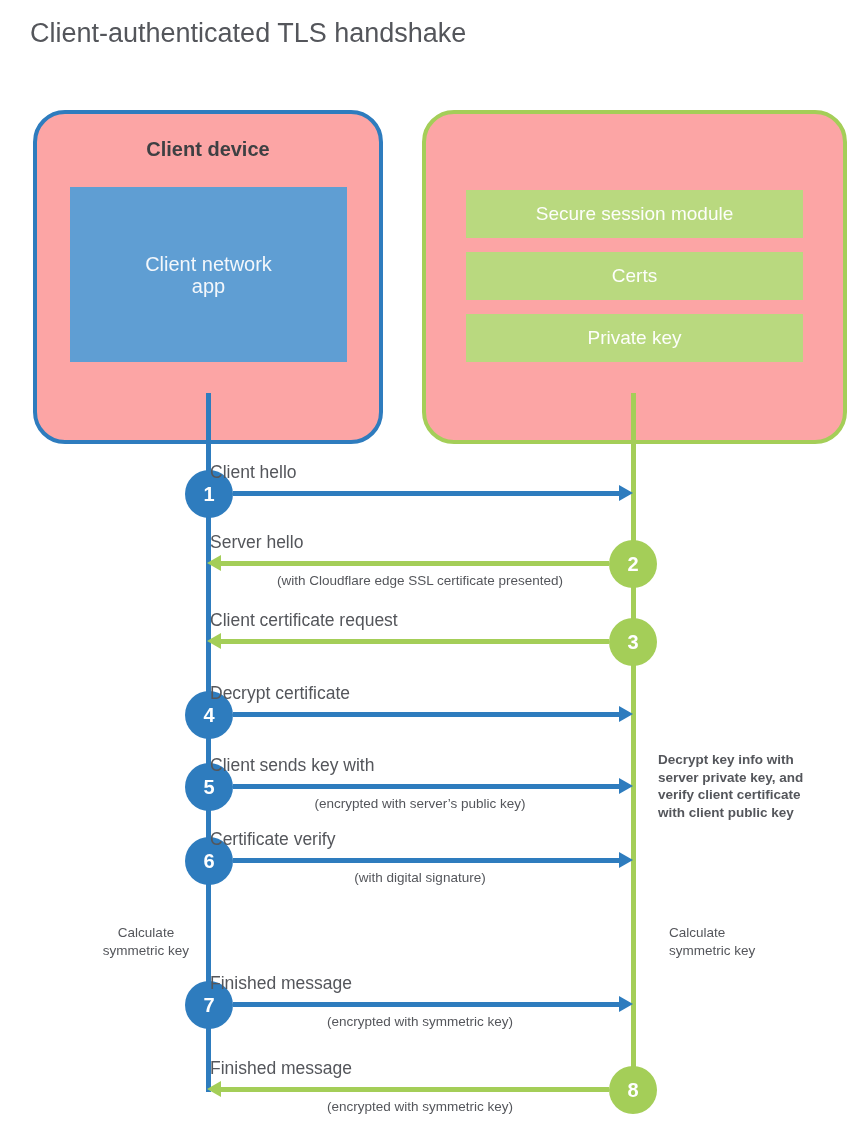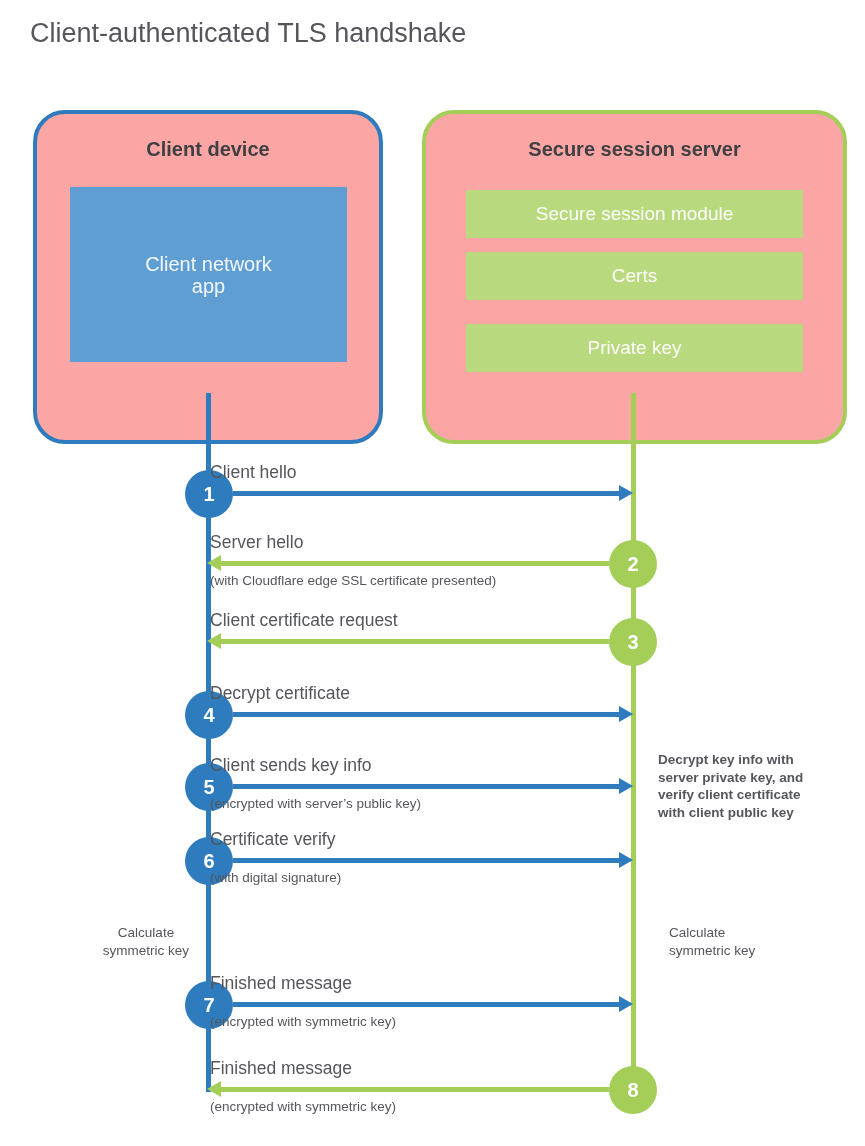--- a/index.html
+++ b/index.html
@@ -29,21 +29,21 @@
     display:flex; align-items:center; justify-content:center; text-align:center;
     white-space:pre-line;
   }
   .server-bar {
     position:absolute; left:40px; width:337px; height:48px;
     background:#b9d97f; color:#fdfefb; font-size:19px;
     display:flex; align-items:center; justify-content:center; text-align:center;
   }
   .bar-0 { top:76px; }
   .bar-1 { top:138px; }
-  .bar-2 { top:210px; }
+  .bar-2 { top:200px; }
   
   .lifeline { position:absolute; top:393px; width:5px; }
   .client-line { left:206px; height:699px; background:#2e7cbe; }
   .server-line { left:631px; height:697px; background:#a4ce58; }
   
   .step { position:absolute; left:0; top:var(--y); width:865px; height:0; }
   .circle {
     position:absolute; top:-24px; width:48px; height:48px; border-radius:50%;
     color:#ffffff; font-size:20px; font-weight:bold;
     display:flex; align-items:center; justify-content:center;
@@ -55,21 +55,21 @@
   .step.server .shaft { left:221px; width:388px; background:#a4ce58; }
   .head { position:absolute; top:-9px; width:0; height:0;
     border-top:8px solid transparent; border-bottom:8px solid transparent; }
   .step.client .head { left:619px; border-left:14px solid #2e7cbe; }
   .step.server .head { left:207px; border-right:14px solid #a4ce58; }
   .msg-label {
     position:absolute; left:210px; width:420px; top:-32px; text-align:left;
     font-size:17.5px; color:#54565b;
   }
   .msg-sublabel {
-    position:absolute; left:210px; width:420px; top:9px; 
+    position:absolute; left:210px; width:420px; top:9px; text-align:center;
     font-size:13.5px; color:#54565b;
   }
   
   .side-note {
     position:absolute; font-size:13.5px; line-height:17.5px; color:#54565b;
     white-space:pre-line;
   }
   .calc-left  { left:66px;  top:924px; width:160px; text-align:center; }
   .calc-right { left:669px; top:924px; width:170px; text-align:left; }
   .decrypt-note { left:658px; top:751px; width:190px; text-align:left;font-weight:bold; }
@@ -81,21 +81,20 @@
 
   <div class="page-title">Client-authenticated TLS handshake</div>
 
   <div class="actor-box client-box">
     <div class="actor-title">Client device</div>
     <div class="client-inner">Client network
 app</div>
   </div>
 
   <div class="actor-box server-box">
-    <div class="actor-title">Secure session server</div>
     <div class="server-bar bar-1">Certs</div>
     <div class="server-bar bar-0">Secure session module</div>
     <div class="server-bar bar-2">Private key</div>
   </div>
 
   <div class="lifeline client-line"></div>
   <div class="lifeline server-line"></div>
 
   <div class="step client" style="--y:494px">
     <div class="circle">
@@ -136,21 +135,21 @@
     <div class="msg-label">Decrypt certificate</div>
     <div class="msg-sublabel"></div>
   </div>
 
   <div class="step client" style="--y:787px">
     <div class="circle">
         <span>5</span>
       </div>
     <div class="shaft"></div>
     <div class="head"></div>
-    <div class="msg-label">Client sends key info</div>
+    <div class="msg-label">Client sends key with</div>
     <div class="msg-sublabel">(encrypted with server’s public key)</div>
   </div>
 
   <div class="step client" style="--y:861px">
     <div class="circle">
         <span>6</span>
       </div>
     <div class="shaft"></div>
     <div class="head"></div>
     <div class="msg-label">Certificate verify</div>

